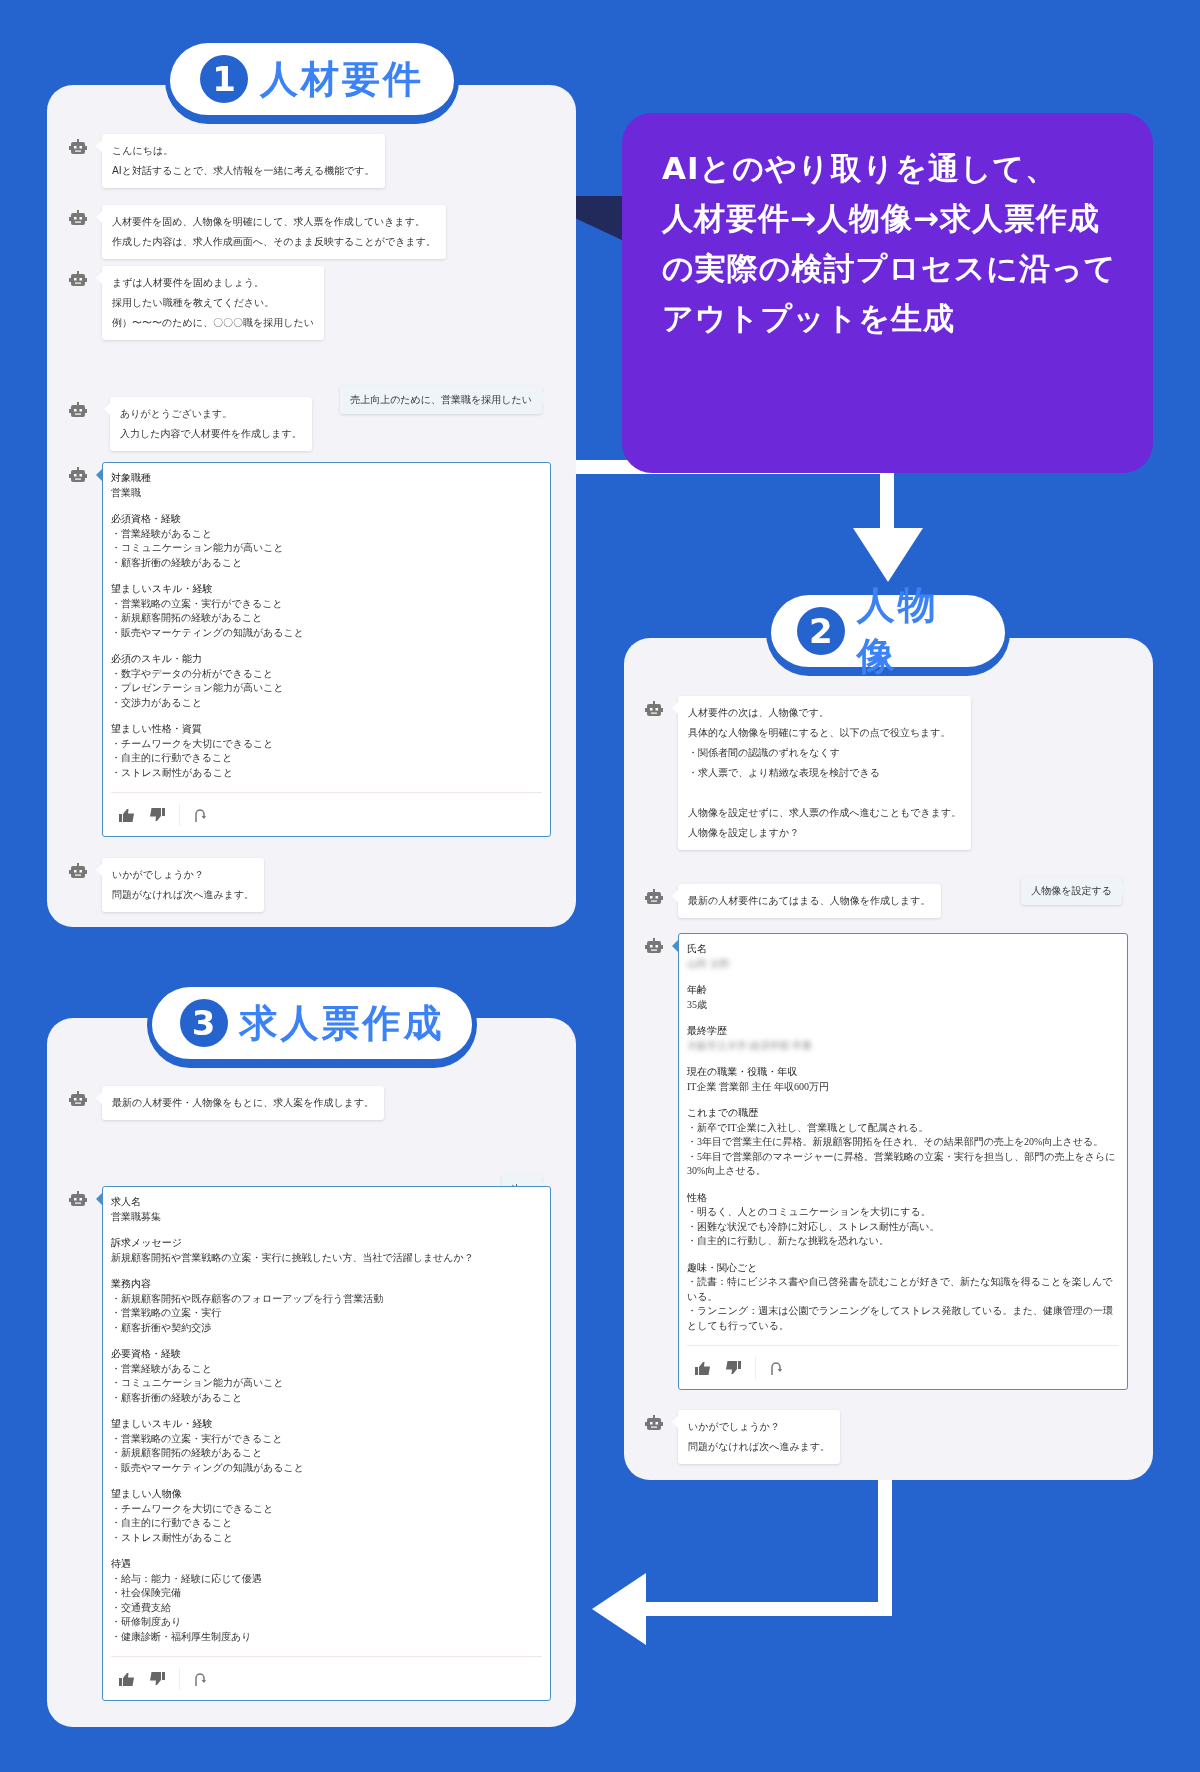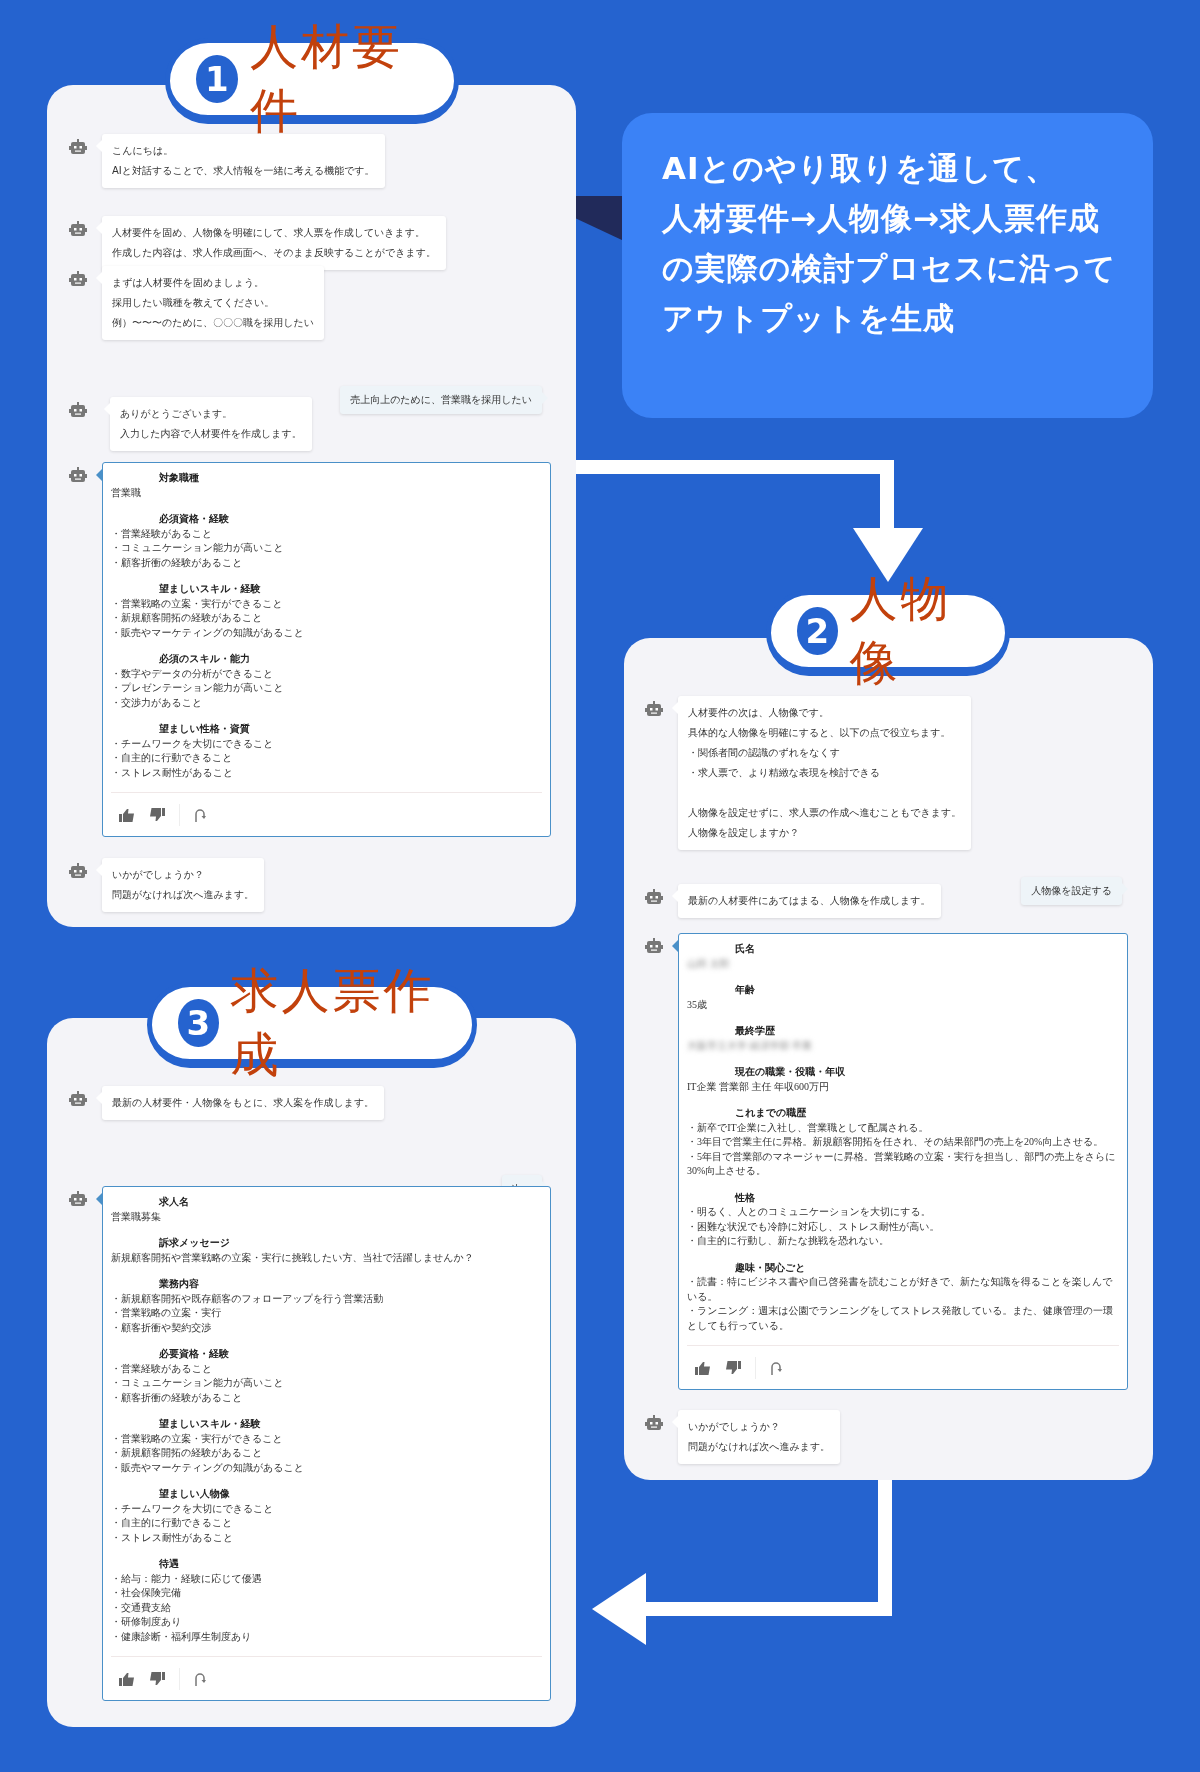--- a/index.html
+++ b/index.html
@@ -34,23 +34,23 @@
     width: 48px; height: 48px;
     border-radius: 50%;
     background: #2563cf;
     color: #fff;
     font-weight: bold;
     font-size: 34px;
     display: flex; align-items: center; justify-content: center;
     font-family: "DejaVu Sans", sans-serif;
   }
   .badge .title {
-    color: #c2410c;
-    font-weight: normal;
-    font-size: 48px;
+    color: #3b82f6;
+    font-weight: bold;
+    font-size: 38px;
     letter-spacing: 3px;
   }
   .msg {
     position: absolute;
     display: flex;
     align-items: flex-start;
   }
   .bot {
     width: 20px; height: 20px;
     margin-top: 3px;
@@ -106,39 +106,39 @@
   }
   .card::before {
     content: "";
     position: absolute;
     left: -7px; top: 6px;
     border-top: 6px solid transparent;
     border-bottom: 6px solid transparent;
     border-right: 6px solid #4a90c8;
   }
   .sec { margin-bottom: 12px; }
-  .sec-h { font-weight: bold; color: #222; margin-left: 48px; }
+  .sec-h { font-weight: normal; color: #222; }
   .sec-v { white-space: pre-line; font-family: Liberation Serif, serif; }
   .blur { filter: blur(2.5px); color: #888; }
   .actions {
     border-top: 1px solid #f0e8e8;
     display: flex;
     align-items: center;
     gap: 14px;
     height: 44px;
     padding-left: 8px;
     margin-top: 2px;
   }
   .actions svg { display: block; }
   .actions .sep { width: 1px; height: 22px; background: #eee; }
   .callout {
     position: absolute;
     left: 622px; top: 113px;
-    width: 531px; height: 305px;
-    background: #3b82f6;
+    width: 531px; height: 360px;
+    background: #6d28d9;
     border-radius: 30px;
     color: #fff;
     font-weight: bold;
     font-size: 31px;
     line-height: 50px;
     padding: 30px 0 0 40px;
     letter-spacing: 1px;
   }
   .callout-tail {
     position: absolute;
@@ -184,21 +184,21 @@
       <rect x="1" y="9" width="2" height="4" fill="#777"></rect>
       <rect x="17" y="9" width="2" height="4" fill="#777"></rect>
       <rect x="6" y="9" width="2.5" height="2.5" fill="#fff"></rect>
       <rect x="11.5" y="9" width="2.5" height="2.5" fill="#fff"></rect>
       <rect x="7" y="13.5" width="6" height="1.2" fill="#fff"></rect>
     </svg>
   <div class="bubble">こんにちは。
 AIと対話することで、求人情報を一緒に考える機能です。</div>
 </div>
 
-<div class="msg" style="left:68px; top:216px;">
+<div class="msg" style="left:68px; top:205px;">
   <svg class="bot" viewBox="0 0 20 20">
       <rect x="3" y="5" width="14" height="12" rx="2" fill="#777"></rect>
       <rect x="9" y="2" width="2" height="3" fill="#777"></rect>
       <rect x="1" y="9" width="2" height="4" fill="#777"></rect>
       <rect x="17" y="9" width="2" height="4" fill="#777"></rect>
       <rect x="6" y="9" width="2.5" height="2.5" fill="#fff"></rect>
       <rect x="11.5" y="9" width="2.5" height="2.5" fill="#fff"></rect>
       <rect x="7" y="13.5" width="6" height="1.2" fill="#fff"></rect>
     </svg>
   <div class="bubble">人材要件を固め、人物像を明確にして、求人票を作成していきます。

